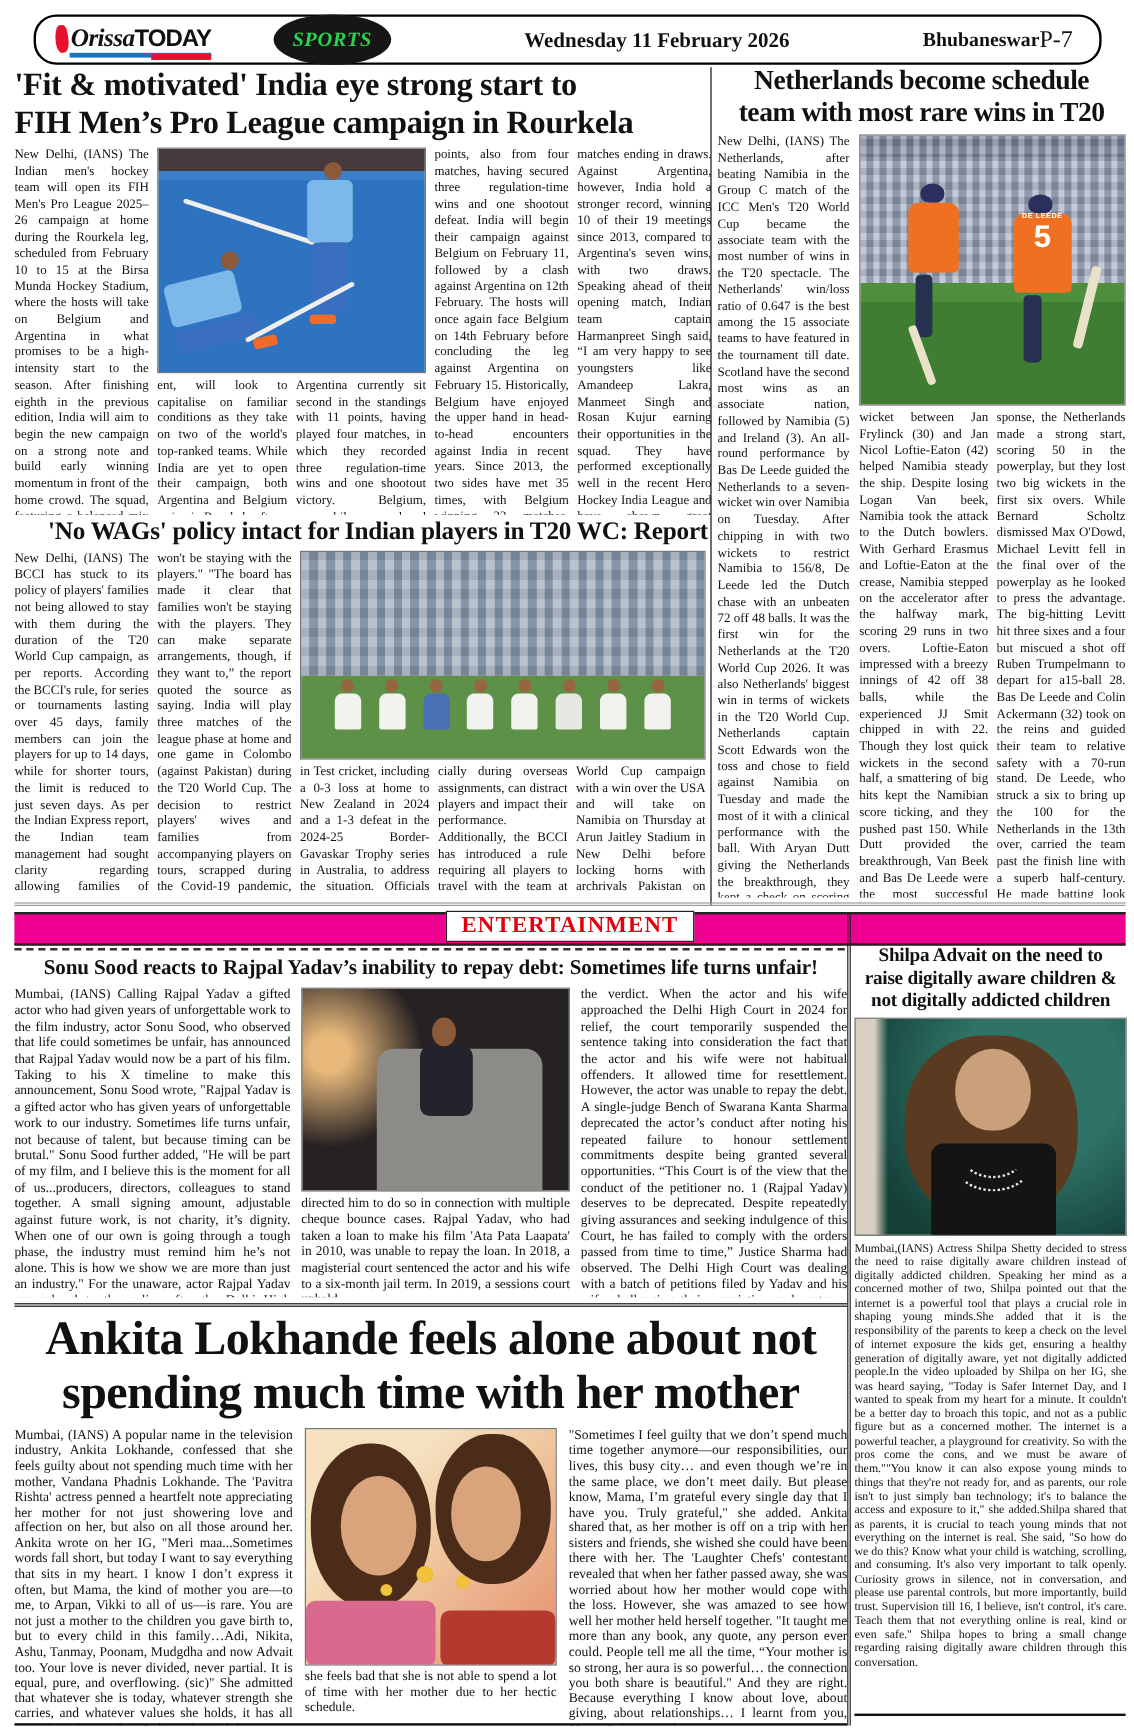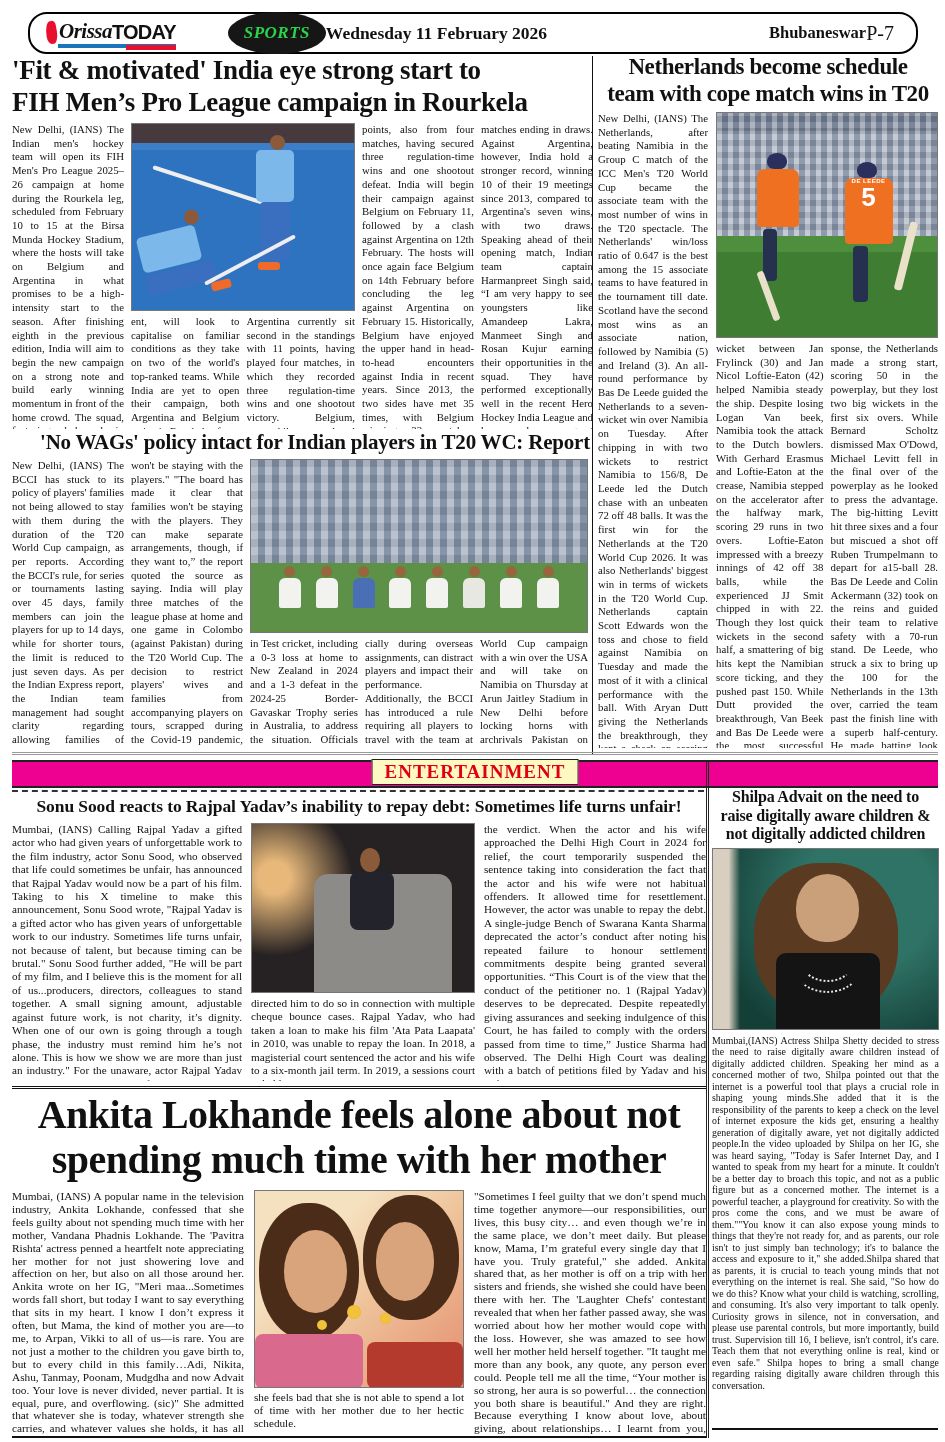--- a/index.html
+++ b/index.html
@@ -14,21 +14,21 @@
   .logo{margin-left:16px;position:relative;display:flex;align-items:flex-end;padding-bottom:4px;}
   .flame{width:11px;height:23px;background:#e8112d;margin-right:2px;
     border-radius:60% 40% 55% 45% / 75% 25% 60% 40%;transform:rotate(-10deg);}
   .brand-italic{font-style:italic;font-weight:600;font-size:21px;letter-spacing:-0.5px;}
   .brand-bold{font-family:"Liberation Sans", sans-serif;font-weight:800;font-size:20px;letter-spacing:-0.8px;}
   .bar-blue{position:absolute;left:12px;right:0;bottom:0;height:3.5px;background:#1b75bb;}
   .bar-red{position:absolute;right:0;bottom:-2px;width:50px;height:5px;background:#e8112d;}
   .sports-badge{margin-left:52px;width:98px;height:42px;background:#161616;border-radius:50%;
     display:flex;align-items:center;justify-content:center;flex:none;}
   .sports-text{color:#2bd24b;font-style:italic;font-weight:bold;font-size:17px;letter-spacing:.5px;}
-  .mh-date{flex:1;text-align:left;font-weight:bold;font-size:17.5px;}
+  .mh-date{flex:1;text-align:center;font-weight:bold;font-size:17.5px;}
   .mh-city{font-weight:bold;font-size:16.5px;}
   .mh-page{font-size:20px;margin-right:22px;}
   
   h1,h2,h3{margin:0;font-weight:700;}
   .bt{font-size:10.8px;line-height:13.7px;text-align:justify;overflow:hidden;}
   .bt2{font-size:11.2px;line-height:13.4px;text-align:justify;overflow:hidden;}
   .bt3{font-size:11.3px;line-height:12.9px;text-align:justify;overflow:hidden;}
   .photo{position:relative;overflow:hidden;border:1px solid #777;background:#ccc;}
   
   .fih{left:12px;top:54px;width:578px;}
@@ -51,21 +51,21 @@
   .neth .cols{display:flex;gap:8px;height:636px;margin-top:5px;}
   .neth .c1{width:110px;flex:none;}
   .neth .mid{width:222px;flex:none;display:flex;flex-direction:column;}
   .neth .photo{height:224px;flex:none;}
   
   .vsep1{left:592px;top:56px;height:698px;border-left:1.5px solid #111;width:0;}
   .hairline{left:12px;top:752px;width:926px;border-top:3px double #9a9a9a;height:0;}
   .band{left:12px;top:760px;width:926px;height:24px;background:#ee0190;
     border-top:2px solid #222;border-bottom:2px solid #222;}
   .band-label{position:absolute;left:50%;top:-3px;transform:translateX(-50%);
-    background:#fef9c3;border:1.5px solid #222;color:#e00010;font-weight:bold;
+    background:#ffffff;border:1.5px solid #222;color:#e00010;font-weight:bold;
     font-size:19px;line-height:24px;padding:0 12px;letter-spacing:1px;}
   .dashline{left:12px;top:790px;width:692px;border-top:2.5px dashed #333;height:0;}
   .vsep2{left:706px;top:760px;height:678px;border-left:3px double #222;width:0;}
   .divider2{left:12px;top:1086px;width:694px;border-top:3px double #111;height:0;}
   .bottomline-left{left:12px;top:1436px;width:694px;border-top:2px solid #111;height:0;}
   .bottomline-right{left:712px;top:1428px;width:226px;border-top:2px solid #111;height:0;}
   
   .sonu{left:12px;top:796px;width:694px;}
   .sonu h2{font-size:17.5px;text-align:center;white-space:nowrap;letter-spacing:-0.1px;}
   .sonu .cols{display:flex;gap:9px;height:258px;margin-top:6px;}
@@ -188,21 +188,21 @@
     </div>
     <div class="w112 bt">points, also from four matches, having secured three regulation-time wins and one shootout defeat. India will begin their campaign against Belgium on February 11, followed by a clash against Argentina on 12th February. The hosts will once again face Belgium on 14th February before concluding the leg against Argentina on February 15. Historically, Belgium have enjoyed the upper hand in head-to-head encounters against India in recent years. Since 2013, the two sides have met 35 times, with Belgium winning 22 matches, India winning 11, and two</div>
     <div class="w112 bt">matches ending in draws. Against Argentina, however, India hold a stronger record, winning 10 of their 19 meetings since 2013, compared to Argentina's seven wins, with two draws. Speaking ahead of their opening match, Indian team captain Harmanpreet Singh said, “I am very happy to see youngsters like Amandeep Lakra, Manmeet Singh and Rosan Kujur earning their opportunities in the squad. They have performed exceptionally well in the recent Hero Hockey India League and have shown great potential.</div>
   </div>
 </div>
 
 <div class="abs vsep1"></div>
 <div class="abs neth">
   <h2>
     <span>Netherlands become schedule</span><br>
-    <span>team with cope match wins in T20</span>
+    <span>team with most rare wins in T20</span>
   </h2>
   <div class="cols">
     <div class="c1 bt">New Delhi,  (IANS) The Netherlands, after beating Namibia in the Group C match of the ICC Men's T20 World Cup became the associate team with the most number of wins in the T20 spectacle.   The Netherlands' win/loss ratio of 0.647 is the best among the 15 associate teams to have featured in the tournament till date. Scotland have the second most wins as an associate nation, followed by Namibia (5) and Ireland (3). An all-round performance by Bas De Leede guided the Netherlands to a seven-wicket win over Namibia on Tuesday. After chipping in with two wickets to restrict Namibia to 156/8, De Leede led the Dutch chase with an unbeaten 72 off 48 balls. It was the first win for the Netherlands at the T20 World Cup 2026. It was also Netherlands' biggest win in terms of wickets in the T20 World Cup.  Netherlands captain Scott Edwards won the toss and chose to field against Namibia on Tuesday and made the most of it with a clinical performance with the ball. With Aryan Dutt giving the Netherlands the breakthrough, they kept a check on scoring in powerplay, conceding only 40 runs in the first six overs. A 50-run partnership for the second</div>
     <div class="mid">
       <div class="photo cricket">
         <div class="ph-el crowd"></div>
         <div class="ph-el" style="left:18%;top:18%;">
           <div class="nl-helmet" style="width:20px;height:16px;margin-left:10px;"></div>
           <div class="nl-torso" style="width:42px;height:58px;"></div>
           <div class="nl-pads" style="width:14px;height:52px;margin-left:6px;margin-top:2px;"></div>

